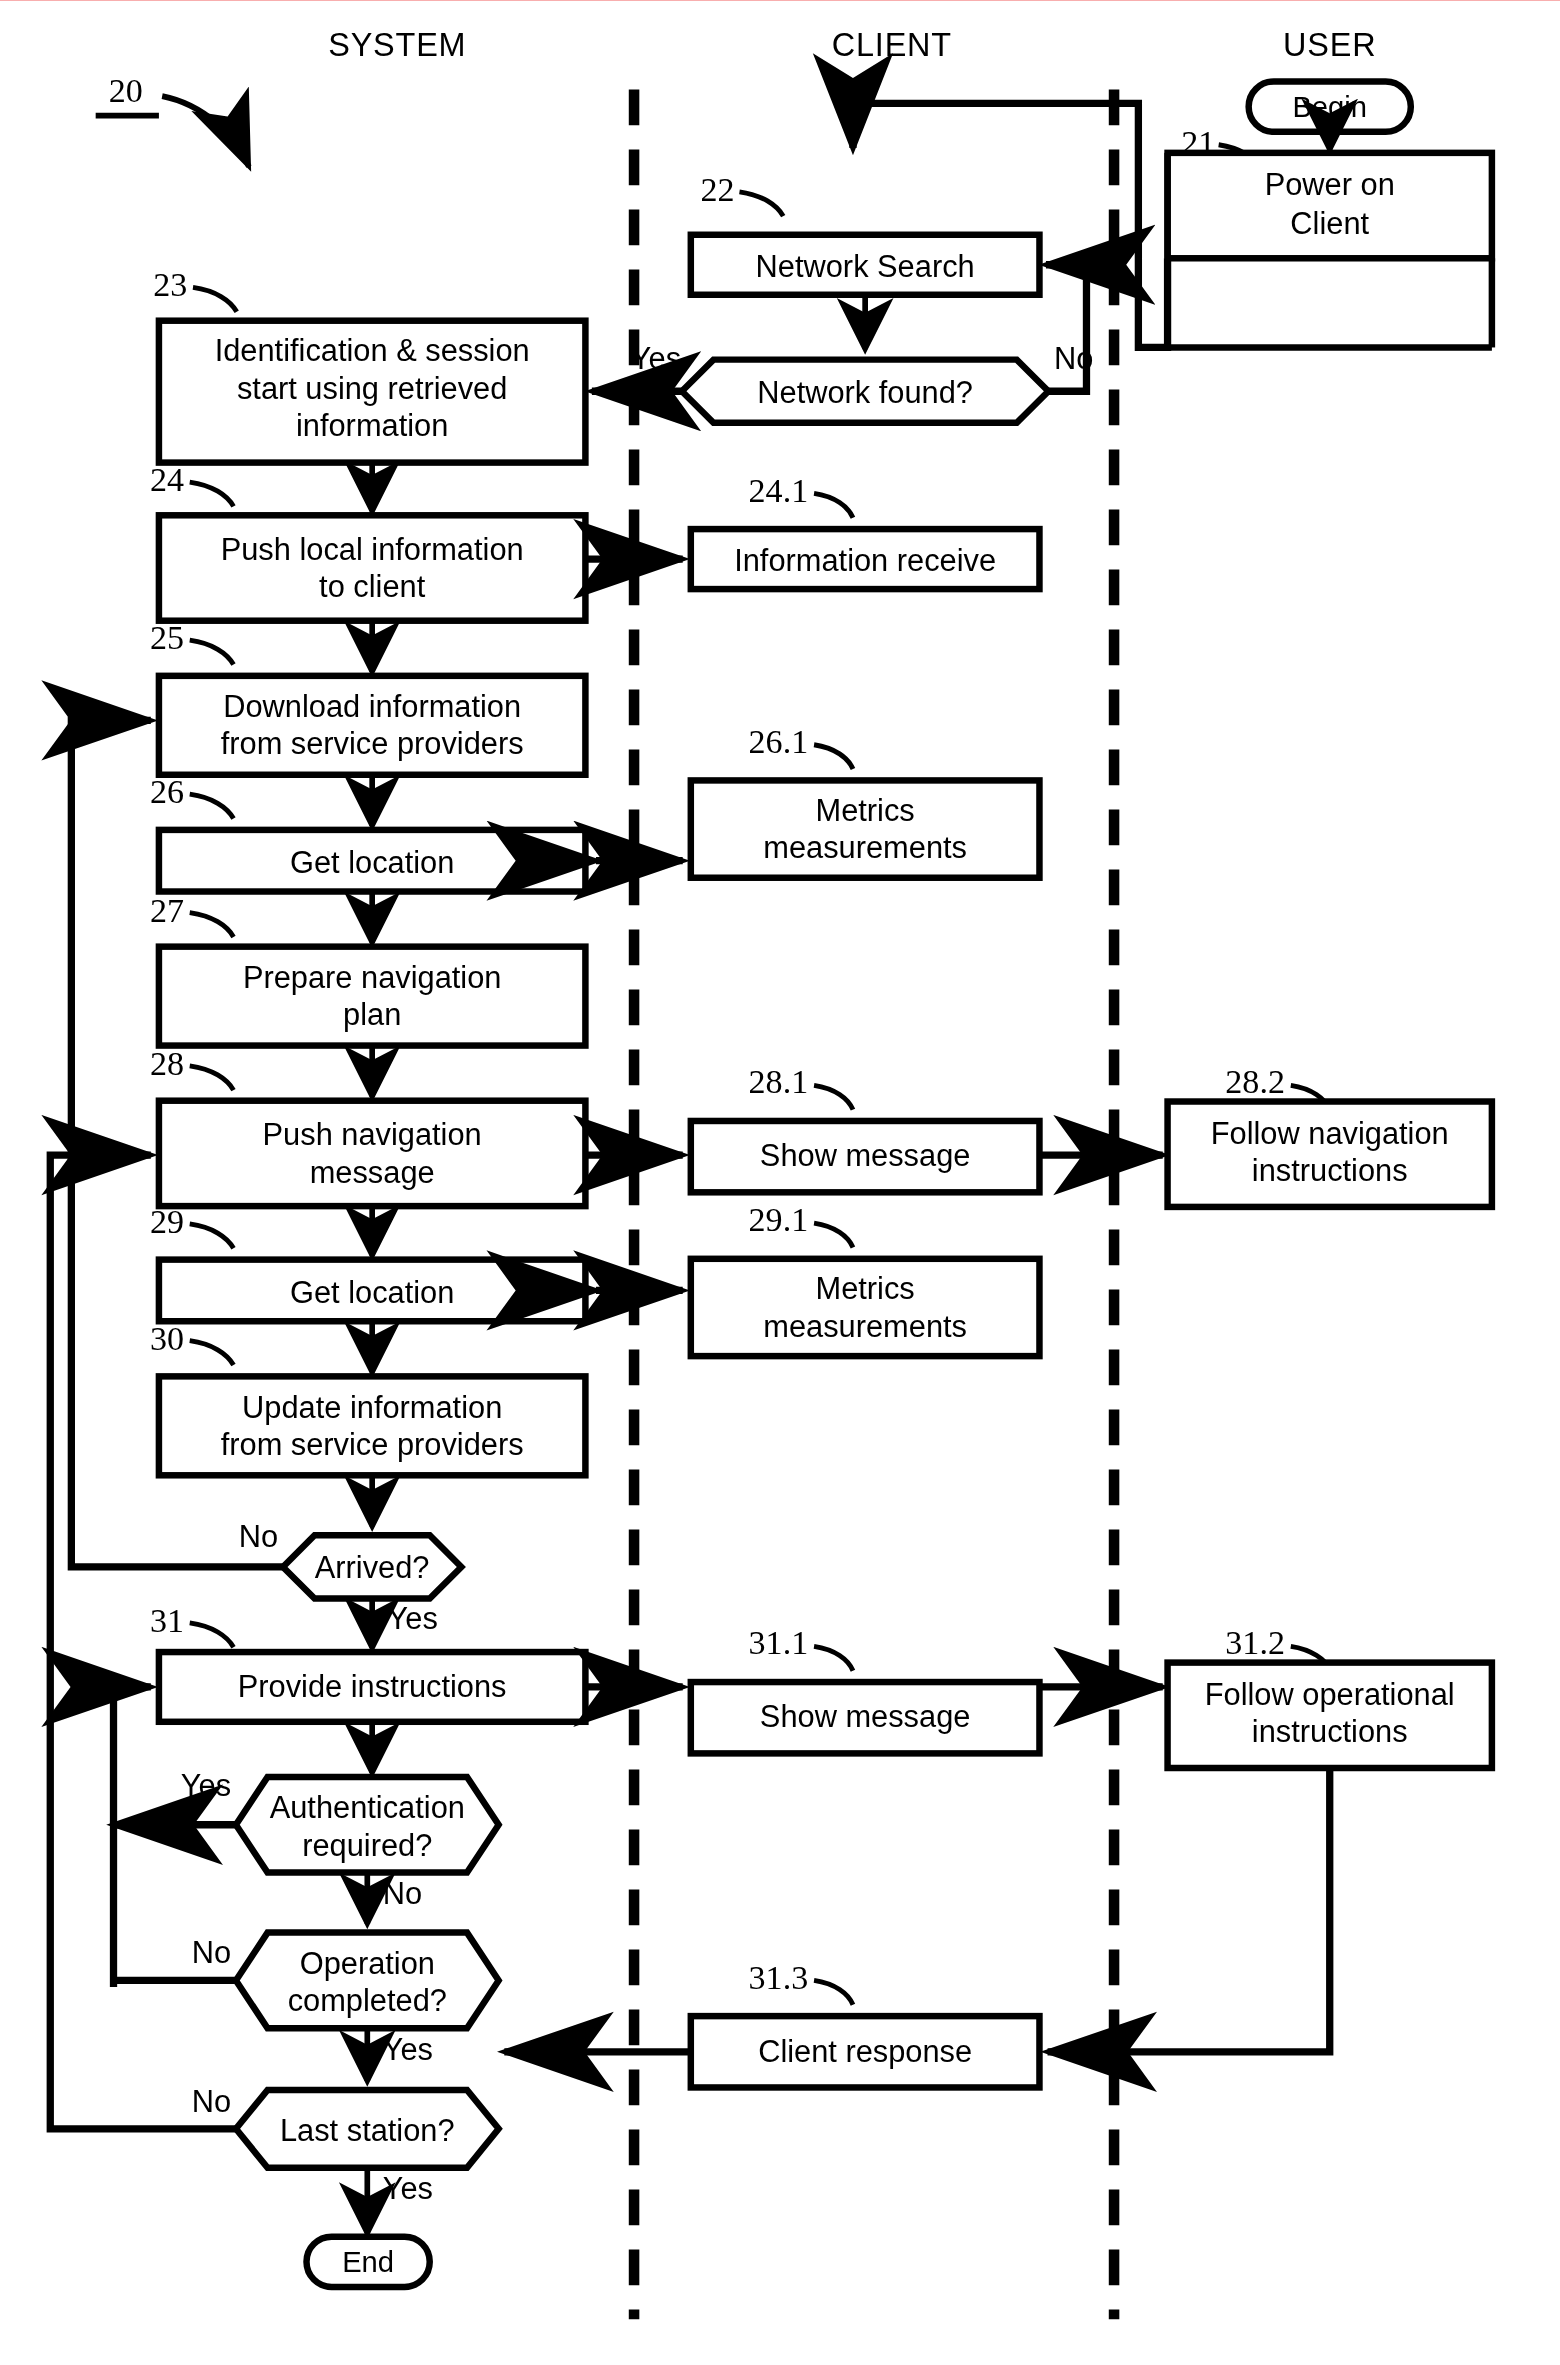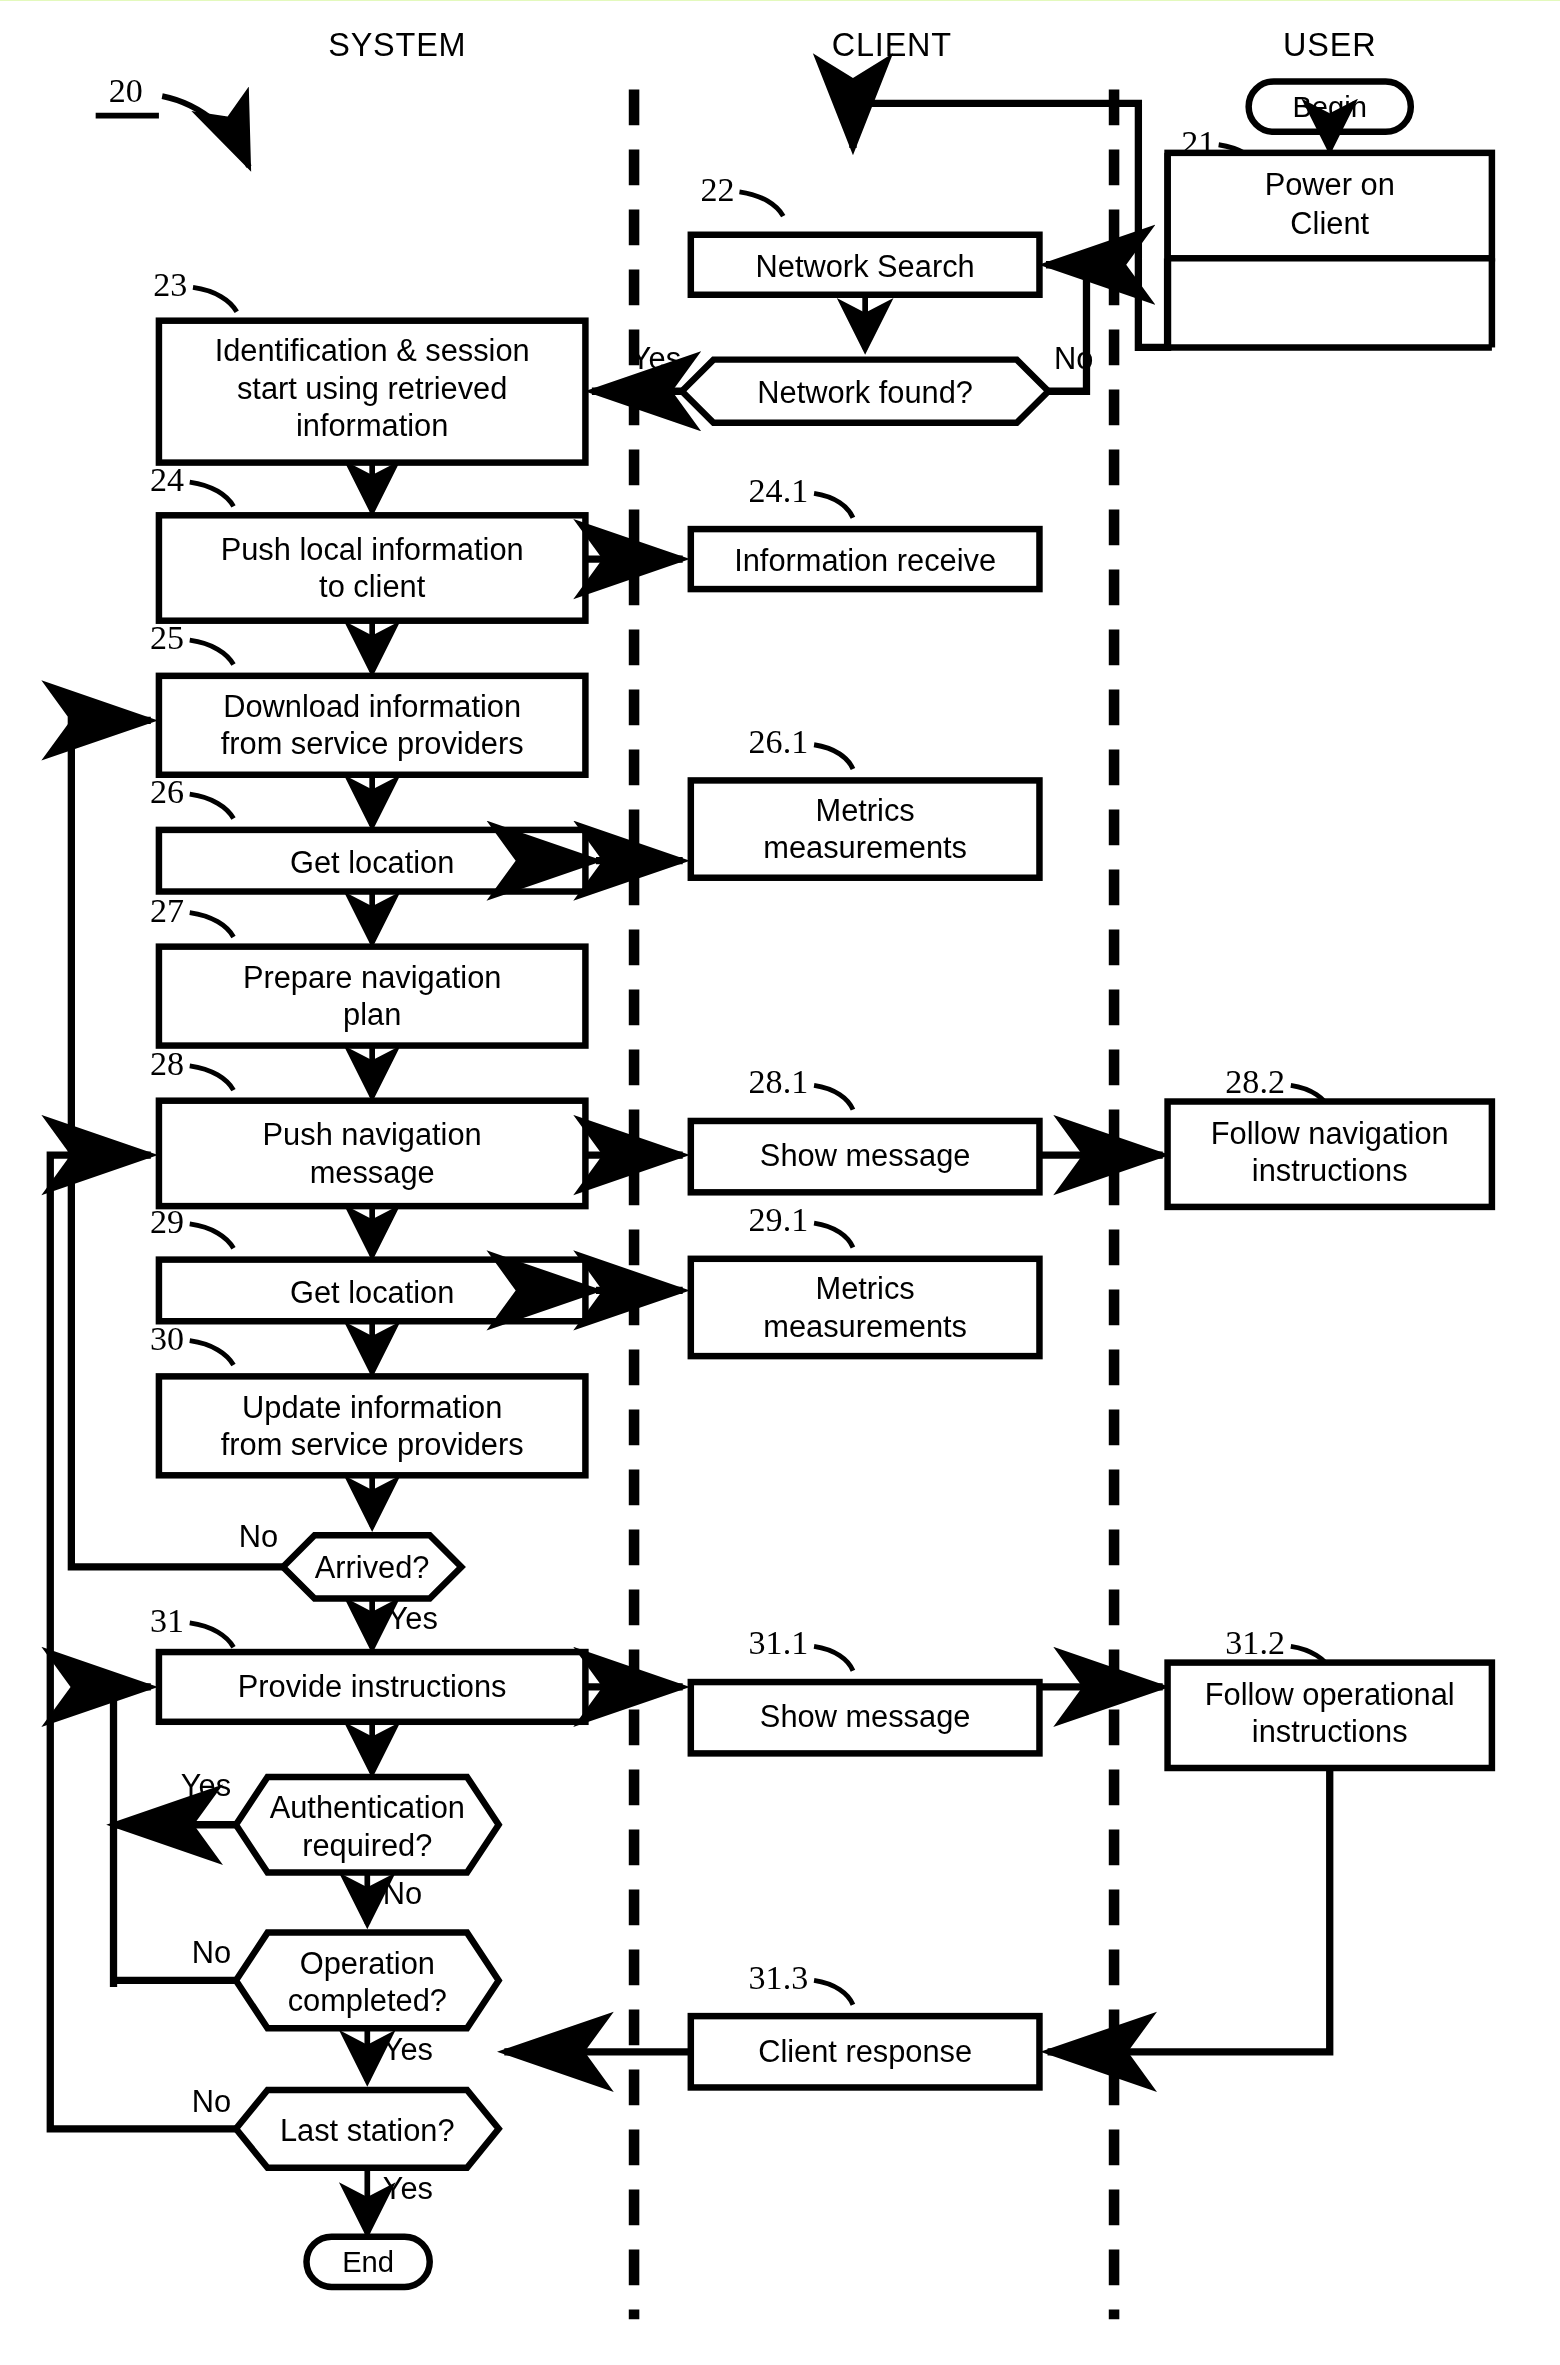--- a/index.html
+++ b/index.html
@@ -1,17 +1,17 @@
 <!DOCTYPE html>
 <html style="font-size:13px"><head>
 <meta charset="utf-8">
 <style>
   html,body{margin:0;padding:0;background:#ffffff;}
   body{width:1560px;height:2366px;font-family:"Liberation Sans",sans-serif;}
-  #wrap{position:relative;width:1560px;height:2366px;overflow:hidden;background:#bef264;}
+  #wrap{position:relative;width:1560px;height:2366px;overflow:hidden;background:#ef4444;}
   svg{display:block;}
   .lane-title{font-family:"Liberation Sans",sans-serif;font-size:40px;letter-spacing:1px;fill:#000;}
   .box-label{font-family:"Liberation Sans",sans-serif;font-size:38px;fill:#000;}
   .ref{font-family:"Liberation Serif",serif;font-size:42px;fill:#000;}
   .edge-label{font-family:"Liberation Sans",sans-serif;font-size:38px;fill:#000;}
   .term{font-family:"Liberation Sans",sans-serif;font-size:36px;fill:#000;}
 </style>
 </head>
 <body>
 

